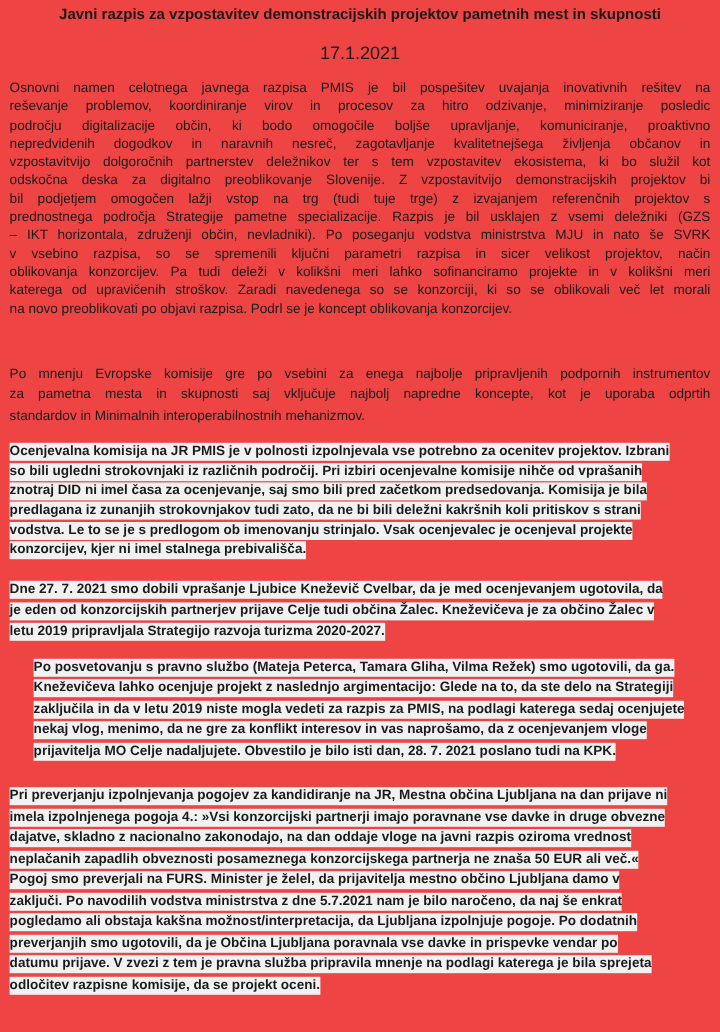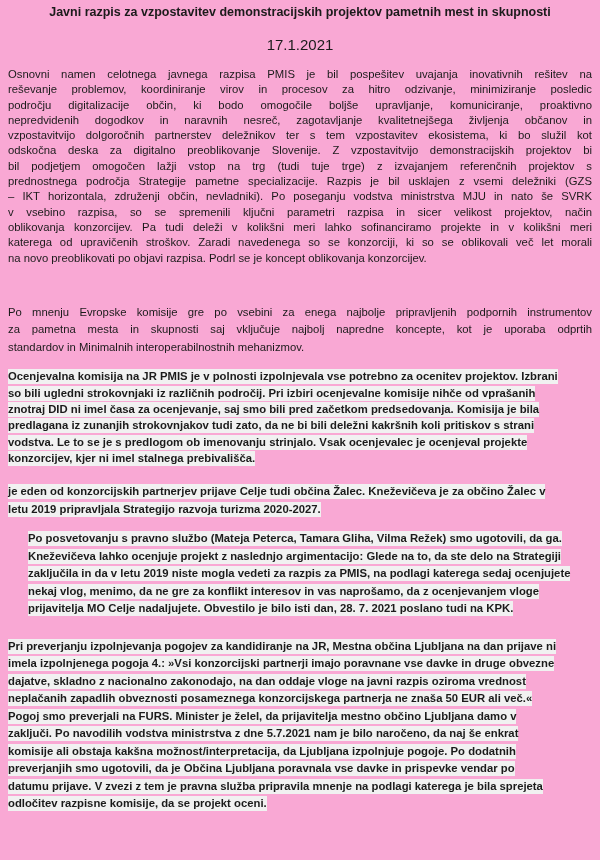--- a/index.html
+++ b/index.html
@@ -3,21 +3,21 @@
 <meta charset="utf-8">
 <style>
   html, body { margin: 0; padding: 0; background: #ffffff; }
   .page {
     position: relative;
     width: 600px;
     height: 860px;
     box-sizing: border-box;
     padding: 5px 8px 0 8px;
     overflow: hidden;
-    background: #f9a8d4;
+    background: #ef4444;
     font-family: "Liberation Sans", "DejaVu Sans", sans-serif;
     color: #1b1b1b;
     -webkit-font-smoothing: antialiased;
   }
   .doc-title {
     text-align: center;
     font-weight: bold;
     font-size: 12.5px;
     line-height: 15px;
   }
@@ -77,36 +77,37 @@
       </div>
       <div class="para p2 align-left spacing-medium">
         <div class="line"><span class="hl">Ocenjevalna komisija na JR PMIS je v polnosti izpolnjevala vse potrebno za ocenitev projektov. Izbrani</span></div>
         <div class="line"><span class="hl">so bili ugledni strokovnjaki iz različnih področij. Pri izbiri ocenjevalne komisije nihče od vprašanih</span></div>
         <div class="line"><span class="hl">znotraj DID ni imel časa za ocenjevanje, saj smo bili pred začetkom predsedovanja. Komisija je bila</span></div>
         <div class="line"><span class="hl">predlagana iz zunanjih strokovnjakov tudi zato, da ne bi bili deležni kakršnih koli pritiskov s strani</span></div>
         <div class="line"><span class="hl">vodstva. Le to se je s predlogom ob imenovanju strinjalo. Vsak ocenjevalec je ocenjeval projekte</span></div>
         <div class="line"><span class="hl">konzorcijev, kjer ni imel stalnega prebivališča.</span></div>
       </div>
       <div class="para p3 align-left spacing-loose">
+        <div class="line"><span class="hl">Dne 27. 7. 2021 smo dobili vprašanje Ljubice Kneževič Cvelbar, da je med ocenjevanjem ugotovila, da</span></div>
         <div class="line"><span class="hl">je eden od konzorcijskih partnerjev prijave Celje tudi občina Žalec. Kneževičeva je za občino Žalec v</span></div>
         <div class="line"><span class="hl">letu 2019 pripravljala Strategijo razvoja turizma 2020-2027.</span></div>
       </div>
       <div class="para p4 align-left spacing-loose">
         <div class="line"><span class="hl">Po posvetovanju s pravno službo (Mateja Peterca, Tamara Gliha, Vilma Režek) smo ugotovili, da ga.</span></div>
         <div class="line"><span class="hl">Kneževičeva lahko ocenjuje projekt z naslednjo argimentacijo: Glede na to, da ste delo na Strategiji</span></div>
         <div class="line"><span class="hl">zaključila in da v letu 2019 niste mogla vedeti za razpis za PMIS, na podlagi katerega sedaj ocenjujete</span></div>
         <div class="line"><span class="hl">nekaj vlog, menimo, da ne gre za konflikt interesov in vas naprošamo, da z ocenjevanjem vloge</span></div>
         <div class="line"><span class="hl">prijavitelja MO Celje nadaljujete. Obvestilo je bilo isti dan, 28. 7. 2021 poslano tudi na KPK.</span></div>
       </div>
       <div class="para p5 align-left spacing-loose">
         <div class="line"><span class="hl">Pri preverjanju izpolnjevanja pogojev za kandidiranje na JR, Mestna občina Ljubljana na dan prijave ni</span></div>
         <div class="line"><span class="hl">imela izpolnjenega pogoja 4.: »Vsi konzorcijski partnerji imajo poravnane vse davke in druge obvezne</span></div>
         <div class="line"><span class="hl">dajatve, skladno z nacionalno zakonodajo, na dan oddaje vloge na javni razpis oziroma vrednost</span></div>
         <div class="line"><span class="hl">neplačanih zapadlih obveznosti posameznega konzorcijskega partnerja ne znaša 50 EUR ali več.«</span></div>
         <div class="line"><span class="hl">Pogoj smo preverjali na FURS. Minister je želel, da prijavitelja mestno občino Ljubljana damo v</span></div>
         <div class="line"><span class="hl">zaključi. Po navodilih vodstva ministrstva z dne 5.7.2021 nam je bilo naročeno, da naj še enkrat</span></div>
-        <div class="line"><span class="hl">komisije ali obstaja kakšna možnost/interpretacija, da Ljubljana izpolnjuje pogoje. Po dodatnih</span></div>
+        <div class="line"><span class="hl">pogledamo ali obstaja kakšna možnost/interpretacija, da Ljubljana izpolnjuje pogoje. Po dodatnih</span></div>
         <div class="line"><span class="hl">preverjanjih smo ugotovili, da je Občina Ljubljana poravnala vse davke in prispevke vendar po</span></div>
         <div class="line"><span class="hl">datumu prijave. V zvezi z tem je pravna služba pripravila mnenje na podlagi katerega je bila sprejeta</span></div>
         <div class="line"><span class="hl">odločitev razpisne komisije, da se projekt oceni.</span></div>
       </div>
     </div>
 </div>
 
 </body></html>

